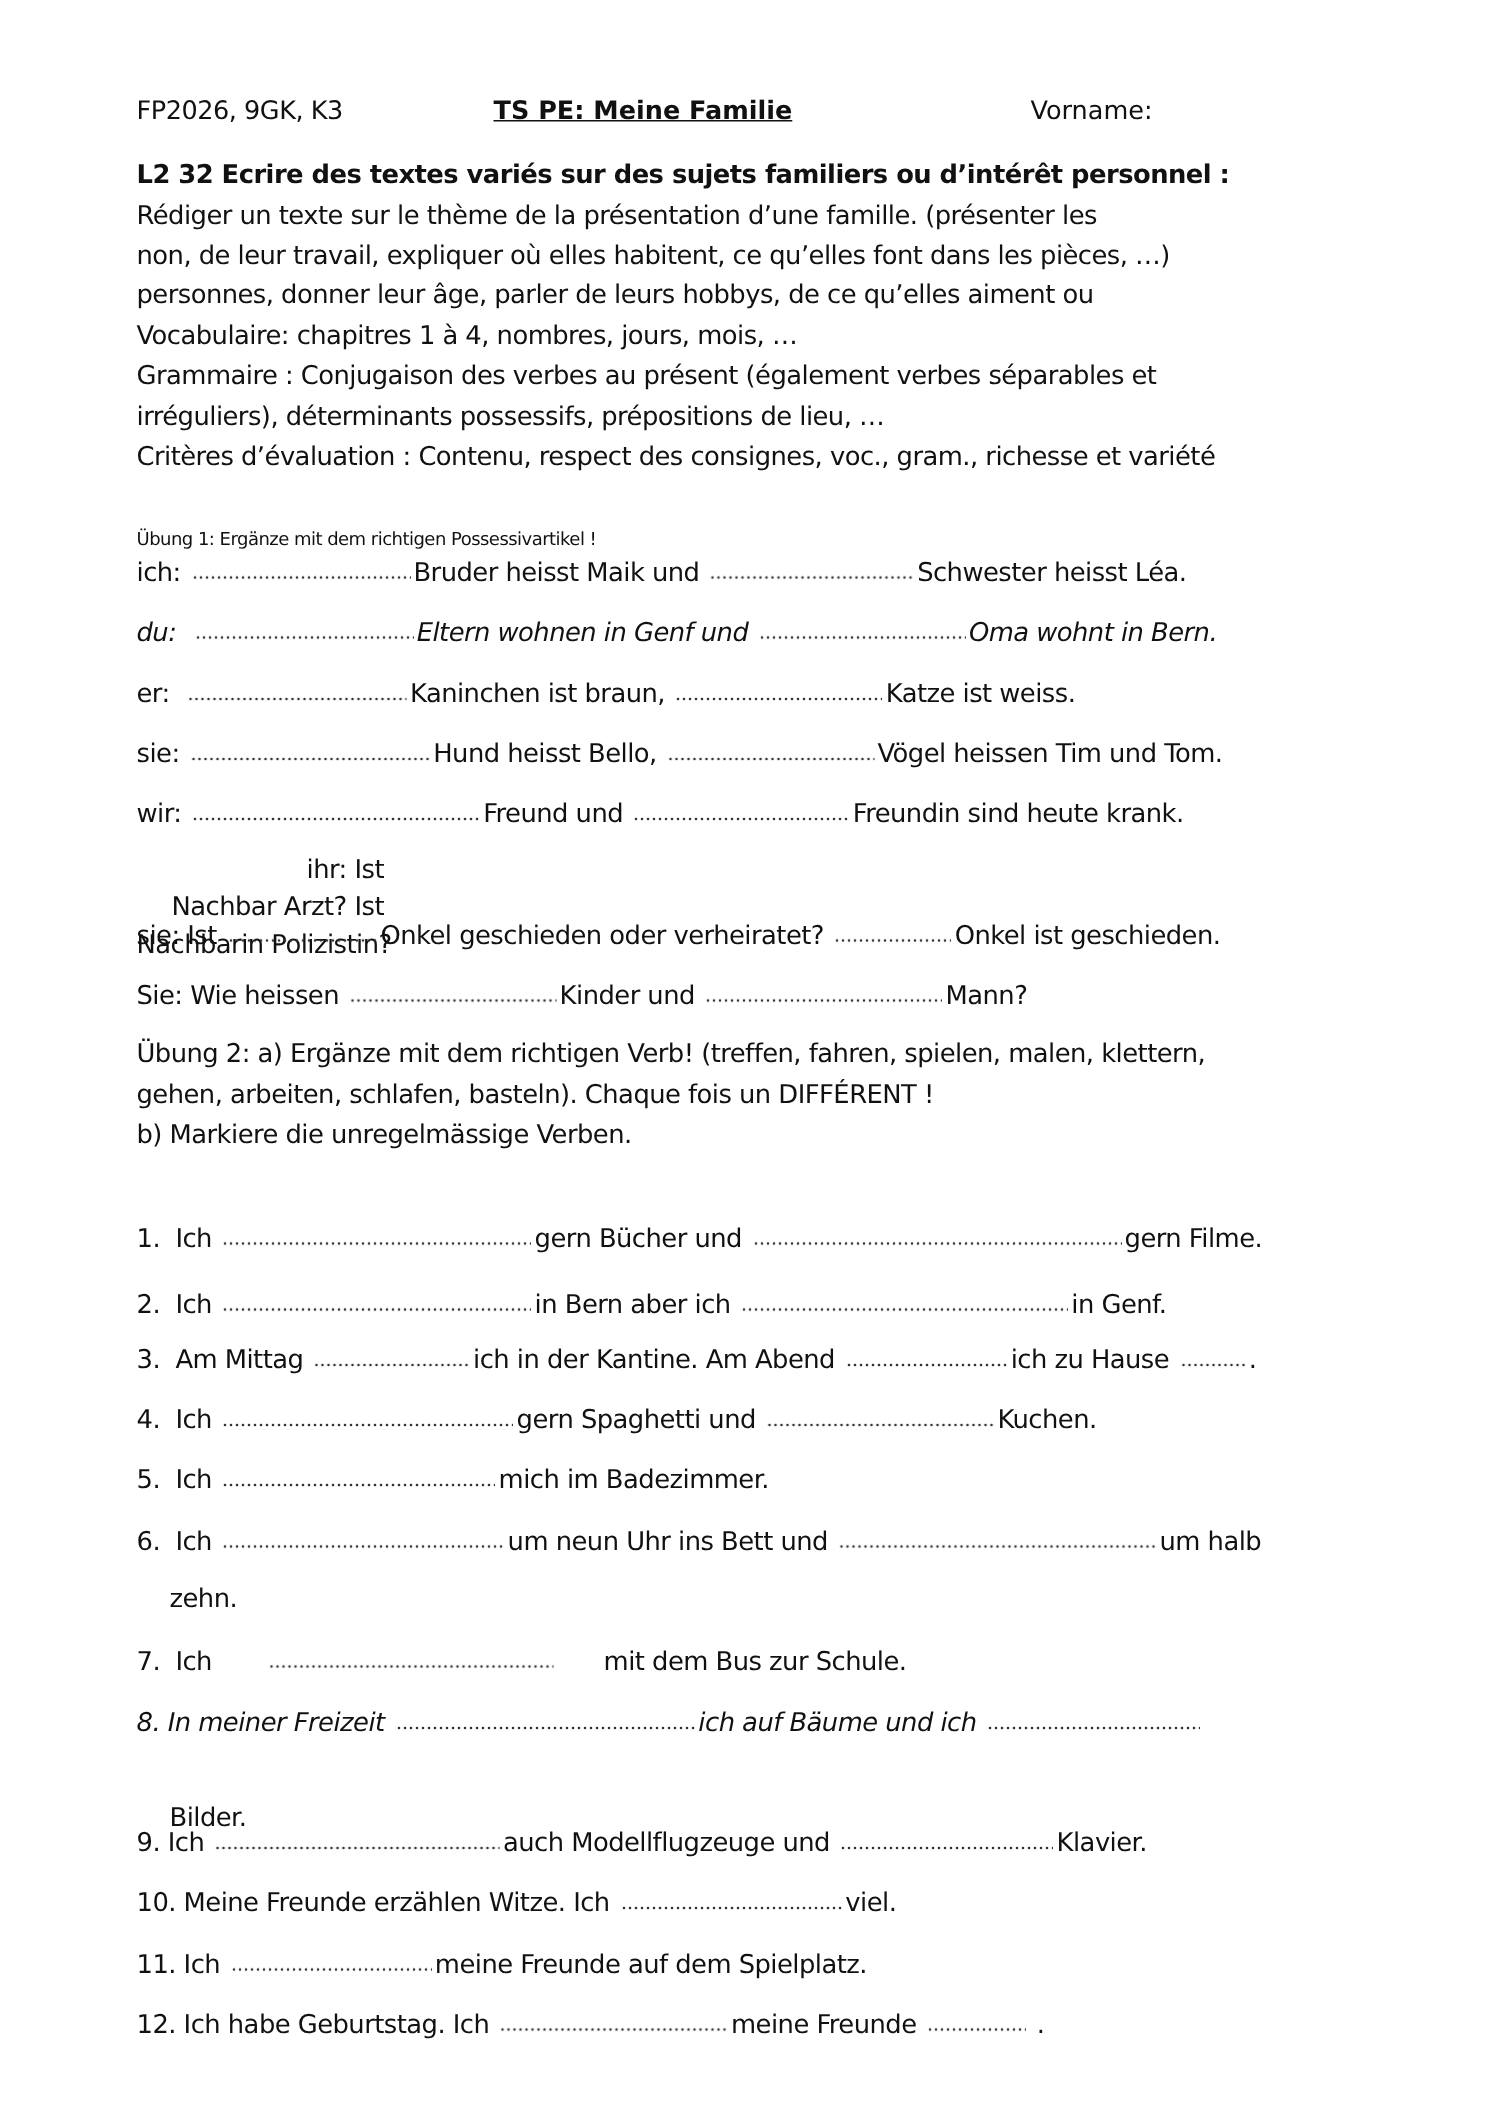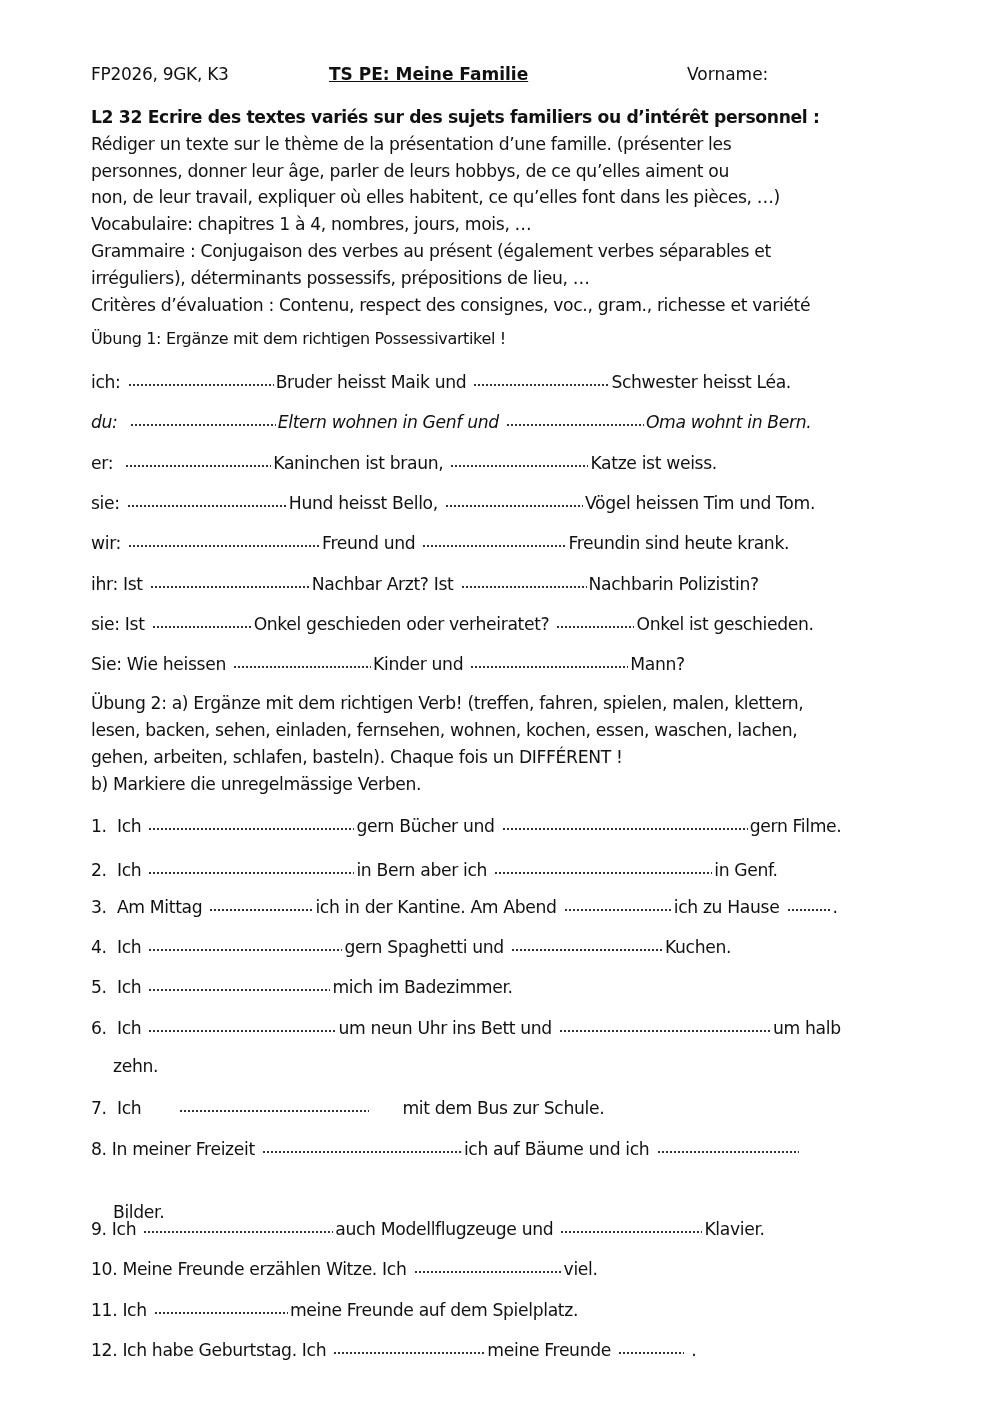--- a/index.html
+++ b/index.html
@@ -5,21 +5,21 @@
     html, body { margin: 0; padding: 0; background: #ffffff; }
     body { width: 1000px; height: 1415px; position: relative; overflow: hidden;
       font-family: "DejaVu Sans", sans-serif; color: #111; }
     .hdr { position: absolute; top: 64px; left: 91px; width: 830px; height: 24px; font-size: 17px; }
     .hdr .ref { position: absolute; left: 0; top: 0; letter-spacing: -0.3px; }
     .hdr .title { position: absolute; left: 238px; top: 0; font-weight: bold; text-decoration: underline; }
     .hdr .vorname { position: absolute; left: 596px; top: 0; }
     .intro { position: absolute; left: 91px; top: 104px; width: 830px; font-size: 17.2px; line-height: 26.8px; letter-spacing: -0.35px; }
     .intro .objective { font-weight: bold; }
     .intro div { white-space: nowrap; }
-    .ex-title { position: absolute; left: 91px; font-size: 16px; letter-spacing: -0.35px; white-space: nowrap; }
+    .ex-title { position: absolute; left: 91px; font-size: 12px; letter-spacing: -0.35px; white-space: nowrap; margin-top: 23px; }
     .ex2-title { position: absolute; left: 91px; top: 690px; font-size: 17.2px; line-height: 27px; letter-spacing: -0.35px; }
     .ex2-title div { white-space: nowrap; }
     .line { position: absolute; left: 91px; font-size: 17.2px; letter-spacing: -0.35px; white-space: nowrap; height: 24px; display: flex; align-items: flex-end; }
     .seg { display: inline-block; white-space: pre; }
     .blank { display: inline-block; height: 4px; margin: 0 2px 5px 2px;
       background-image: radial-gradient(circle, #333 0.8px, transparent 1.1px);
       background-size: 4px 4px; background-repeat: repeat-x; background-position: left center; }
     .cont { position: absolute; left: 113px; font-size: 17.2px; letter-spacing: -0.35px; white-space: nowrap; }
   </style>
 </head>
@@ -29,22 +29,22 @@
   <div class="hdr">
     <span class="ref">FP2026, 9GK, K3</span>
     <span class="title">TS PE: Meine Familie</span>
     <span class="vorname">Vorname:</span>
   </div>
 </div>
 
 <div class="intro">
   <div class="objective">L2 32 Ecrire des textes variés sur des sujets familiers ou d’intérêt personnel :</div>
   <div>Rédiger un texte sur le thème de la présentation d’une famille. (présenter les</div>
+  <div>non, de leur travail, expliquer où elles habitent, ce qu’elles font dans les pièces, …)</div>
   <div>personnes, donner leur âge, parler de leurs hobbys, de ce qu’elles aiment ou</div>
-  <div>non, de leur travail, expliquer où elles habitent, ce qu’elles font dans les pièces, …)</div>
   <div>Vocabulaire: chapitres 1 à 4, nombres, jours, mois, …</div>
   <div>Grammaire : Conjugaison des verbes au présent (également verbes séparables et</div>
   <div>irréguliers), déterminants possessifs, prépositions de lieu, …</div>
   <div>Critères d’évaluation :  Contenu, respect des consignes, voc., gram., richesse et variété</div>
 </div>
 
 <div class="ex-title" style="top:329px;">Übung 1: Ergänze mit dem richtigen Possessivartikel !</div>
 
 <div class="line" style="top:368px;">
   <span class="seg">ich: </span>
@@ -74,21 +74,21 @@
   <span class="blank" style="width:138px"></span>
   <span class="seg">Vögel heissen Tim und Tom.</span>
 </div>
 <div class="line" style="top:529px;">
   <span class="seg">wir: </span>
   <span class="blank" style="width:192px"></span>
   <span class="seg">Freund und </span>
   <span class="blank" style="width:144px"></span>
   <span class="seg">Freundin sind heute krank.</span>
 </div>
-<div class="line" style="top:570px;">
+<div class="line" style="top:570px;flex-direction:column;">
   <span class="seg">ihr: Ist </span>
   <span class="blank" style="width:160px"></span>
   <span class="seg">Nachbar Arzt? Ist </span>
   <span class="blank" style="width:126px"></span>
   <span class="seg">Nachbarin Polizistin?</span>
 </div>
 <div class="line" style="top:610px;">
   <span class="seg">sie: Ist </span>
   <span class="blank" style="width:100px"></span>
   <span class="seg">Onkel geschieden oder verheiratet? </span>
@@ -98,21 +98,20 @@
 <div class="line" style="top:650px;">
   <span class="seg">Sie: Wie heissen </span>
   <span class="blank" style="width:138px"></span>
   <span class="seg">Kinder und </span>
   <span class="blank" style="width:158px"></span>
   <span class="seg">Mann?</span>
 </div>
 
 <div class="ex2-title">
   <div>Übung 2: a) Ergänze mit dem richtigen Verb! (treffen, fahren, spielen, malen, klettern,</div>
-  <div>lesen, backen, sehen, einladen, fernsehen, wohnen, kochen, essen, waschen, lachen,</div>
   <div>gehen, arbeiten, schlafen, basteln). Chaque fois un DIFFÉRENT !</div>
   <div>b) Markiere die unregelmässige Verben.</div>
 </div>
 
 <div class="line" style="top:812px;">
   <span class="seg">1.  Ich </span>
   <span class="blank" style="width:206px"></span>
   <span class="seg">gern Bücher und </span>
   <span class="blank" style="width:246px"></span>
   <span class="seg">gern Filme.</span>
@@ -151,21 +150,21 @@
   <span class="seg">um neun Uhr ins Bett und </span>
   <span class="blank" style="width:212px"></span>
   <span class="seg">um halb</span>
 </div>
 <div class="cont" style="top:1056px;">zehn.</div>
 <div class="line" style="top:1094px;gap:31px;">
   <span class="seg">7.  Ich </span>
   <span class="blank" style="width:190px"></span>
   <span class="seg">mit dem Bus zur Schule.</span>
 </div>
-<div class="line" style="top:1135px;">
+<div class="line" style="top:1135px;font-style:italic;">
   <span class="seg">8. In meiner Freizeit </span>
   <span class="blank" style="width:200px"></span>
   <span class="seg">ich auf Bäume und ich </span>
   <span class="blank" style="width:142px"></span>
   <span class="seg"></span>
 </div>
 <div class="cont" style="top:1202px;">Bilder.</div>
 <div class="line" style="top:1215px;">
   <span class="seg">9. Ich </span>
   <span class="blank" style="width:190px"></span>

